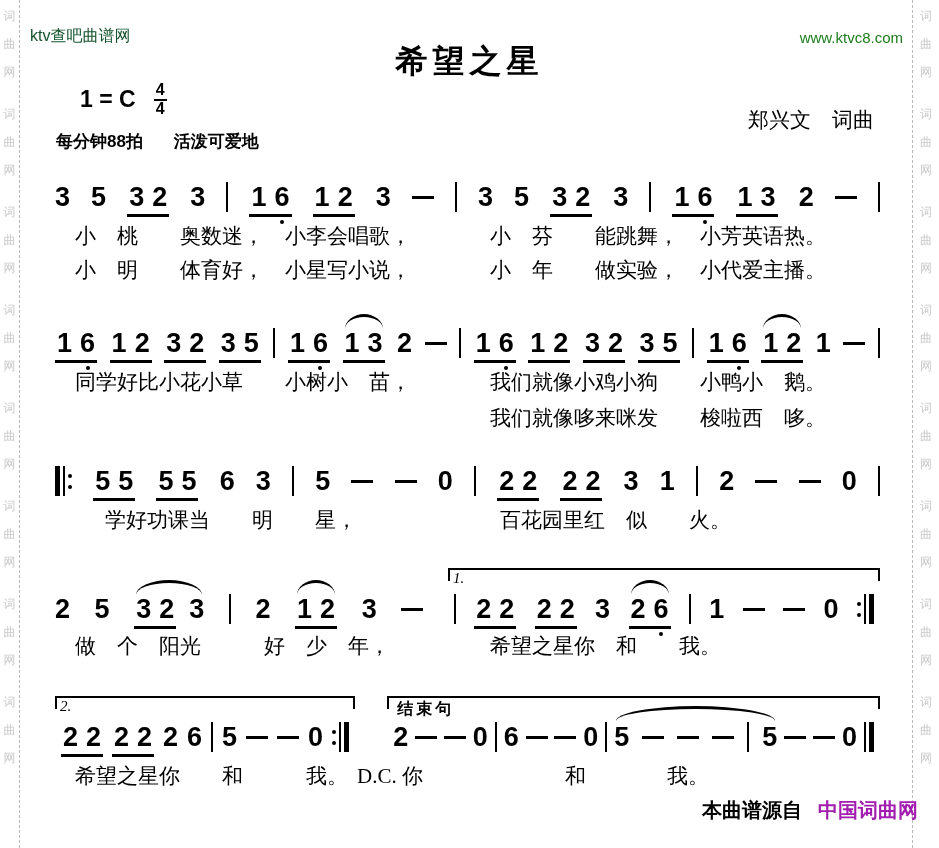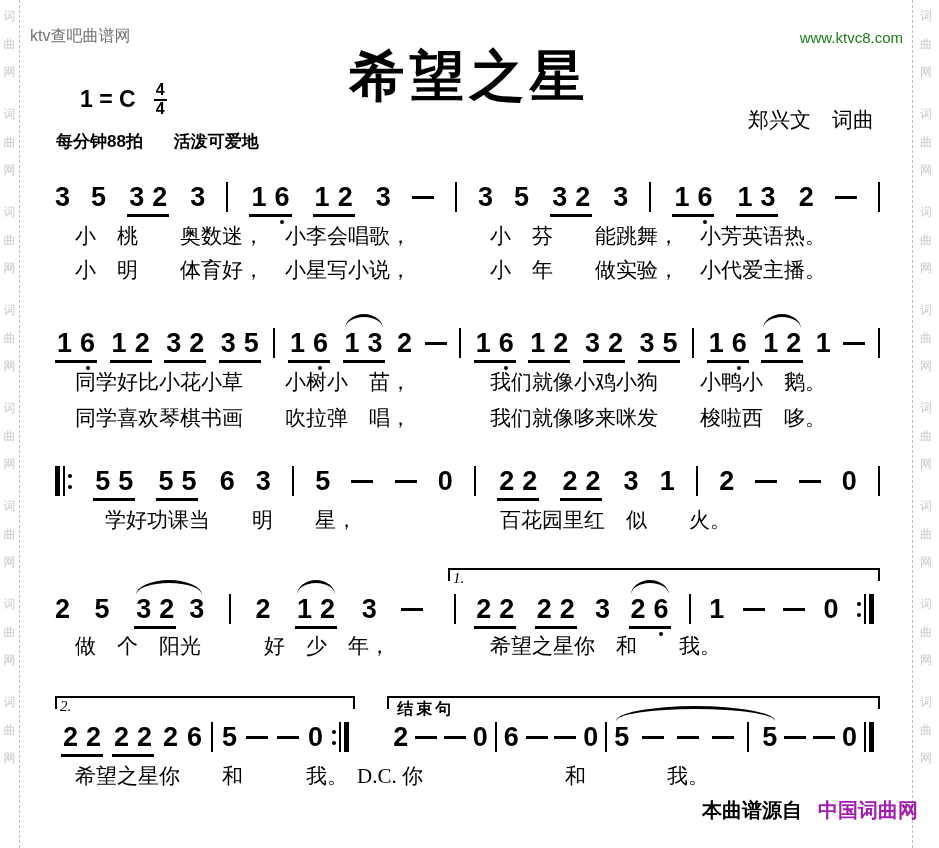--- a/index.html
+++ b/index.html
@@ -7,24 +7,24 @@
         font-family:"Liberation Sans",sans-serif;color:#000;}
 
   
   .wm{position:absolute;top:0;bottom:0;display:flex;flex-direction:column;align-items:center;
       padding-top:10px;color:#c9c9c9;font-size:12px;line-height:1;box-sizing:border-box;}
   .wm-left{left:0;width:20px;border-right:1px dashed #bcbcbc;}
   .wm-right{right:0;width:27px;border-left:1px dashed #bcbcbc;}
   .wm .grp{display:flex;flex-direction:column;gap:16px;margin-bottom:30px;}
 
   
-  .logo{position:absolute;left:30px;top:26px;font-size:16px;color:#737373;}
+  .logo{position:absolute;left:30px;top:26px;font-size:16px;color:#14532d;}
   .url{position:absolute;right:36px;top:29px;font-size:15px;color:#1b7d1b;}
   .title{position:absolute;left:0;right:0;top:40px;text-align:center;
-         font-size:55px;font-weight:bold;letter-spacing:5px;}
+         font-size:32px;font-weight:bold;letter-spacing:5px;}
   .credit{position:absolute;left:748px;top:106px;font-size:21px;
           font-family:"Liberation Serif",serif;}
   .keysig{position:absolute;left:80px;top:82px;font-size:23px;font-weight:bold;
           display:flex;align-items:center;gap:18px;}
   .meter{display:inline-flex;flex-direction:column;align-items:center;
          font-size:16px;line-height:1.05;font-weight:bold;}
   .meter .num{border-bottom:2px solid #000;padding:0 2px;}
   .tempo{position:absolute;left:56px;top:130px;font-size:17px;font-weight:bold;}
   .tempo .expr{margin-left:26px;}
 
@@ -293,21 +293,20 @@
       </span>
       <span class="note">1</span>
       <span class="dash"></span>
       <span class="barline"></span>
     </div>
   <div class="lyr l2a">
     <span class="seg s0">同学好比小花小草　　小树小　苗，</span>
     <span class="seg sA">我们就像小鸡小狗　　小鸭小　鹅。</span>
   </div>
   <div class="lyr l2b">
-    <span class="seg s0">同学喜欢琴棋书画　　吹拉弹　唱，</span>
     <span class="seg sA">我们就像哆来咪发　　梭啦西　哆。</span>
   </div>
 
   <div class="line" id="line3">
       <span class="rep">
         <span class="thick"></span>
         <span class="thin"></span>
         <span class="dotcol">
           <i></i>
           <i></i>

